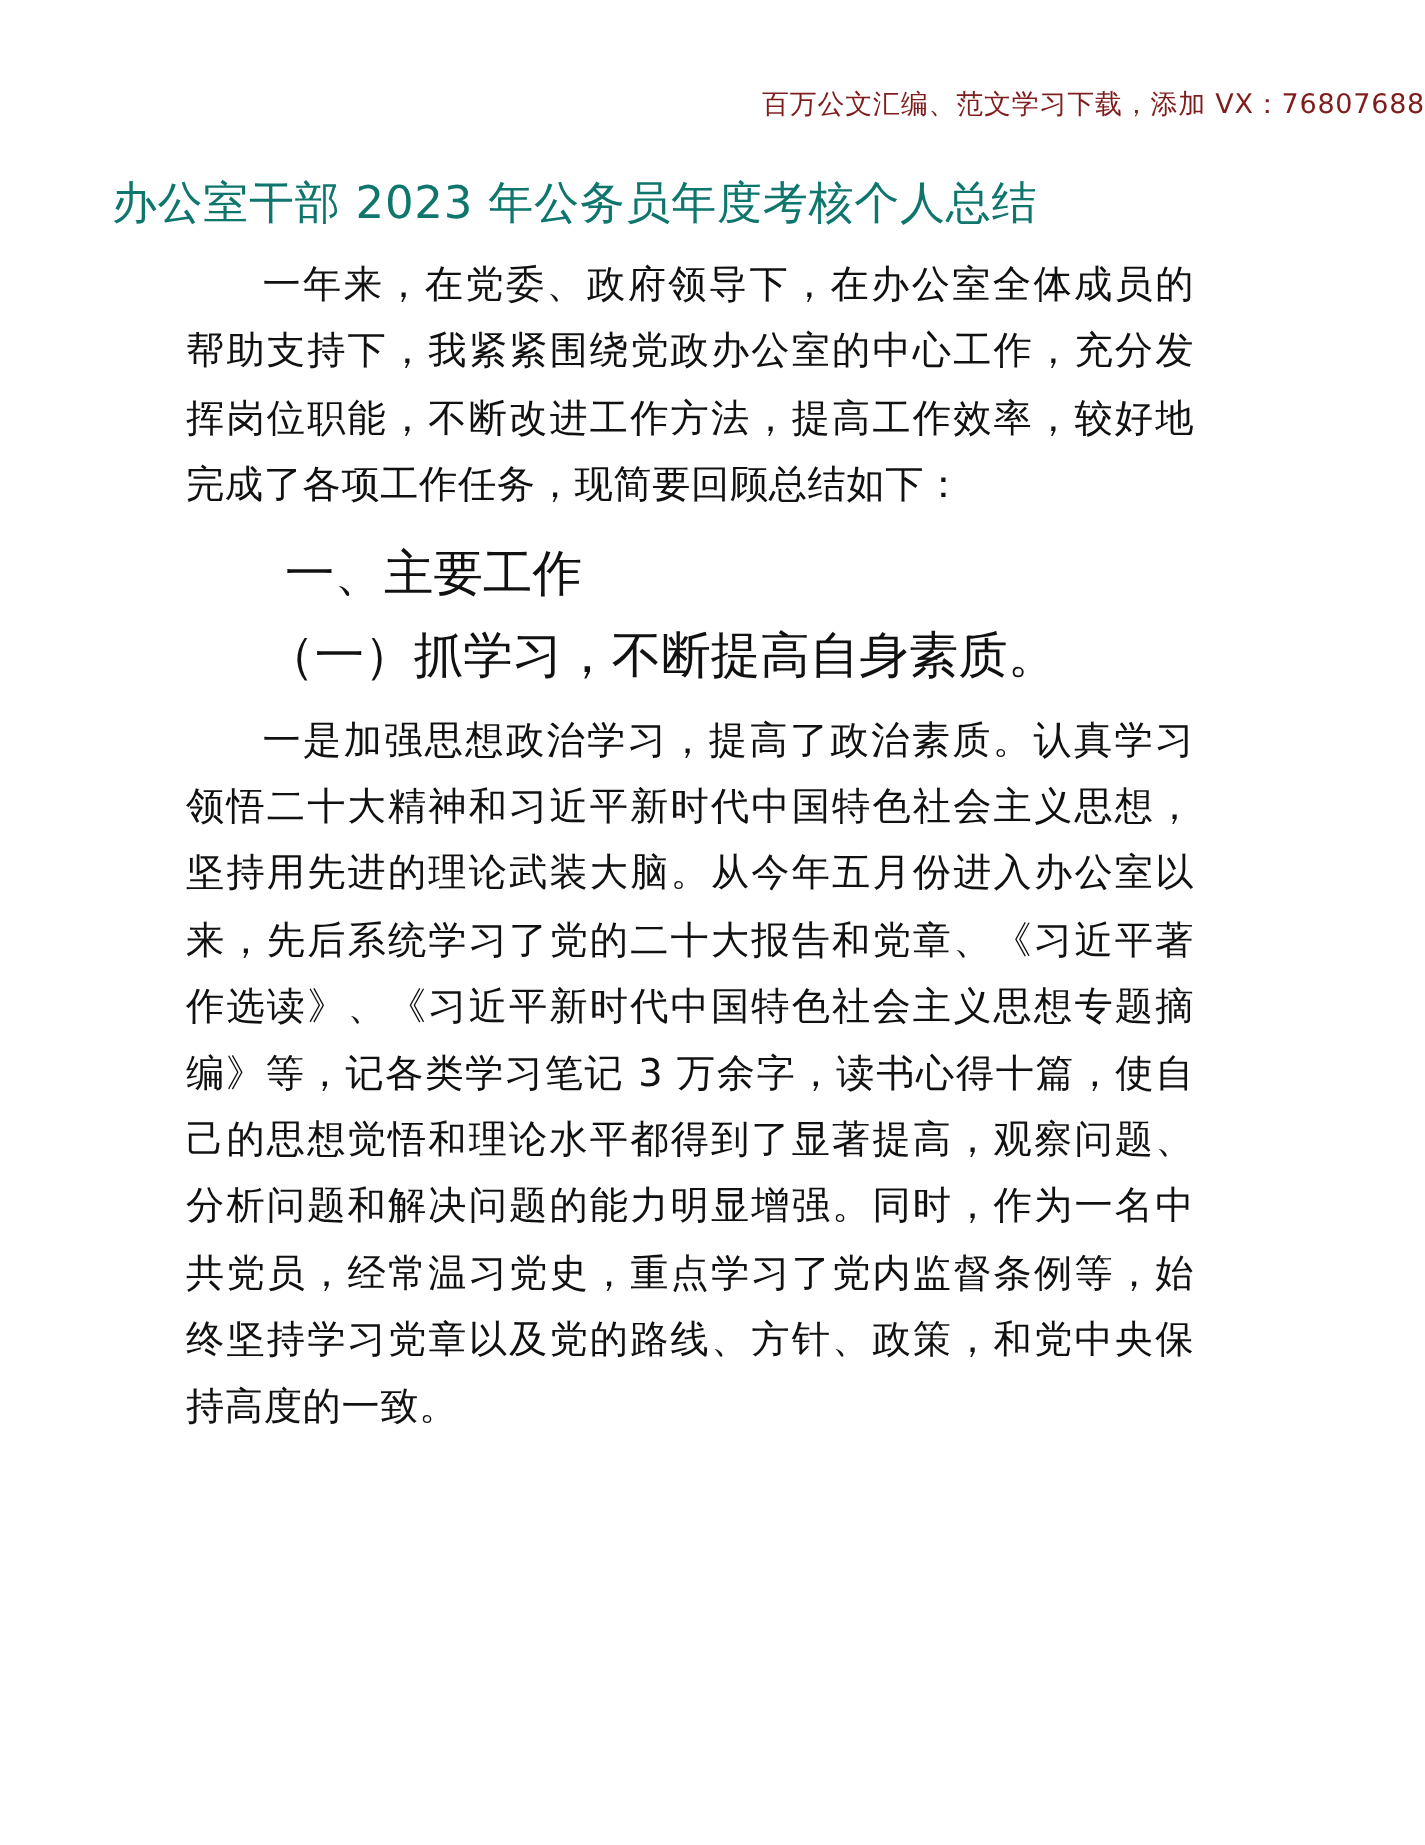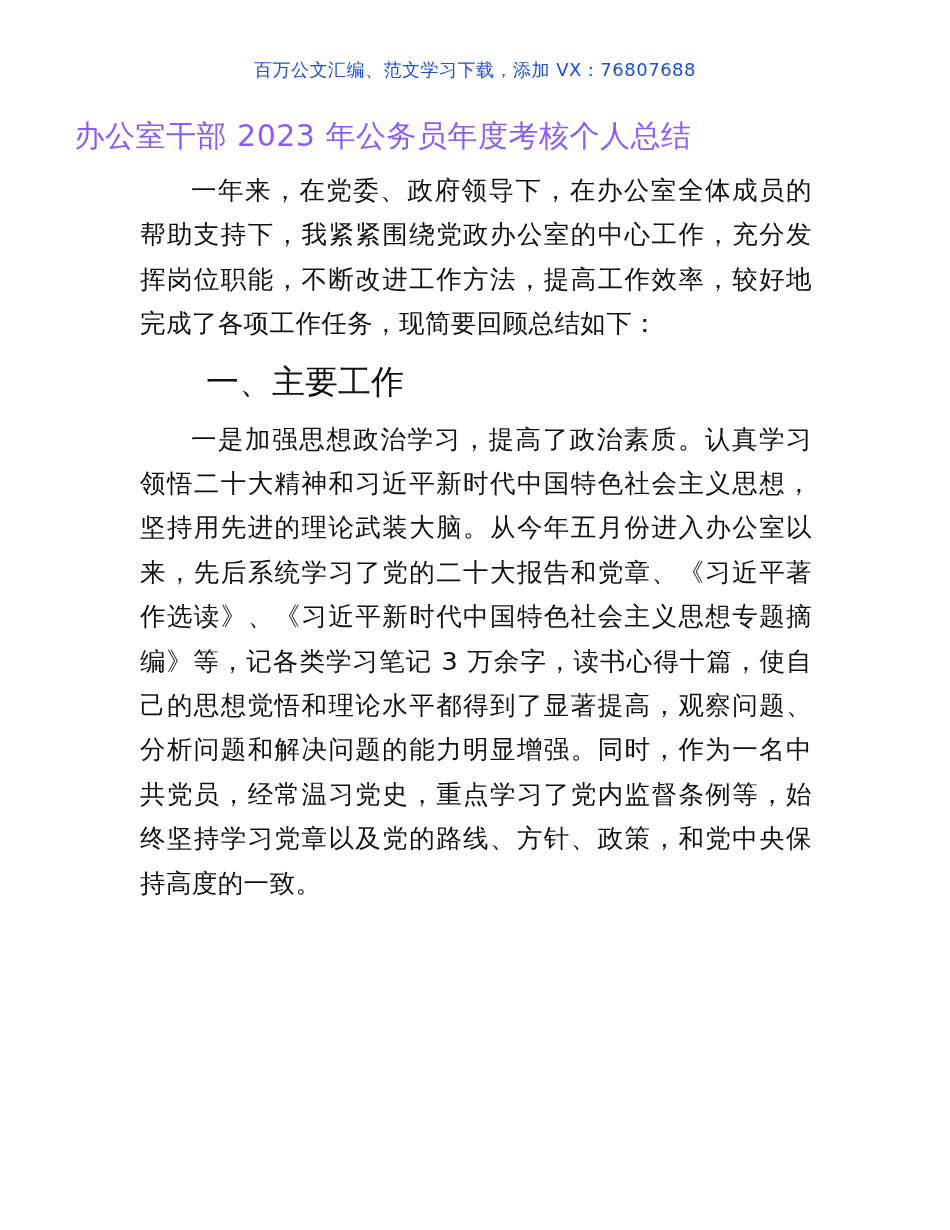--- a/index.html
+++ b/index.html
@@ -13,41 +13,41 @@
       position: relative;
       overflow: hidden;
       font-family: "DejaVu Sans", "Liberation Sans", sans-serif;
       color: #111111;
     }
     .header-banner {
       position: absolute;
       top: 56px;
       left: 0;
       width: 950px;
-      text-align: center;
+      text-align: right;
       font-size: 18px;
       line-height: 28px;
-      color: #1d4ed8;
+      color: #7f1d1d;
       letter-spacing: 0.5px;
     }
     .doc-title {
       position: absolute;
       top: 114px;
       left: 0;
       width: 766px;
       text-align: center;
       font-size: 30px;
       line-height: 44px;
-      color: #8b5cf6;
+      color: #0f766e;
       letter-spacing: 0.5px;
     }
     .doc-body {
       position: absolute;
       top: 168px;
-      left: 140px;
+      left: 124px;
       width: 672px;
     }
     .para {
       margin: 0;
       font-size: 25.5px;
       line-height: 44.4px;
       text-indent: 2em;
       text-align: justify;
       text-justify: inter-character;
       word-break: break-all;
@@ -69,16 +69,17 @@
 <body>
 
 <div class="header-banner">百万公文汇编、范文学习下载，添加 VX：76807688</div>
 
 <div class="doc-title">办公室干部 2023 年公务员年度考核个人总结</div>
 
 <div class="doc-body">
   <p class="para">一年来，在党委、政府领导下，在办公室全体成员的帮助支持下，我紧紧围绕党政办公室的中心工作，充分发挥岗位职能，不断改进工作方法，提高工作效率，较好地完成了各项工作任务，现简要回顾总结如下：</p>
   <div class="gap-small"></div>
   <p class="heading-1">一、主要工作</p>
+  <p class="heading-2">（一）抓学习，不断提高自身素质。</p>
   <div class="gap-small"></div>
   <p class="para">一是加强思想政治学习，提高了政治素质。认真学习领悟二十大精神和习近平新时代中国特色社会主义思想，坚持用先进的理论武装大脑。从今年五月份进入办公室以来，先后系统学习了党的二十大报告和党章、《习近平著作选读》、《习近平新时代中国特色社会主义思想专题摘编》等，记各类学习笔记 3 万余字，读书心得十篇，使自己的思想觉悟和理论水平都得到了显著提高，观察问题、分析问题和解决问题的能力明显增强。同时，作为一名中共党员，经常温习党史，重点学习了党内监督条例等，始终坚持学习党章以及党的路线、方针、政策，和党中央保持高度的一致。</p>
   <div class="gap-para"></div>
 </div>
 
 </body></html>

